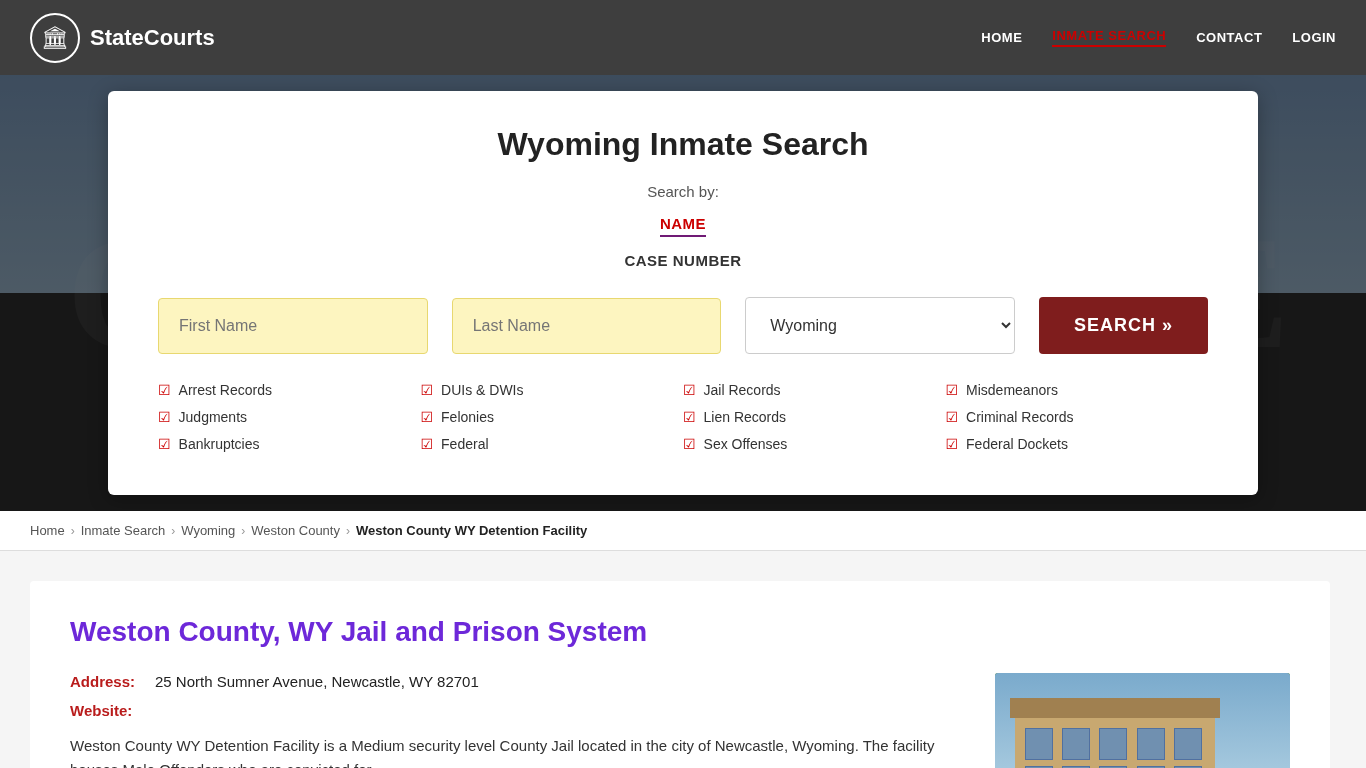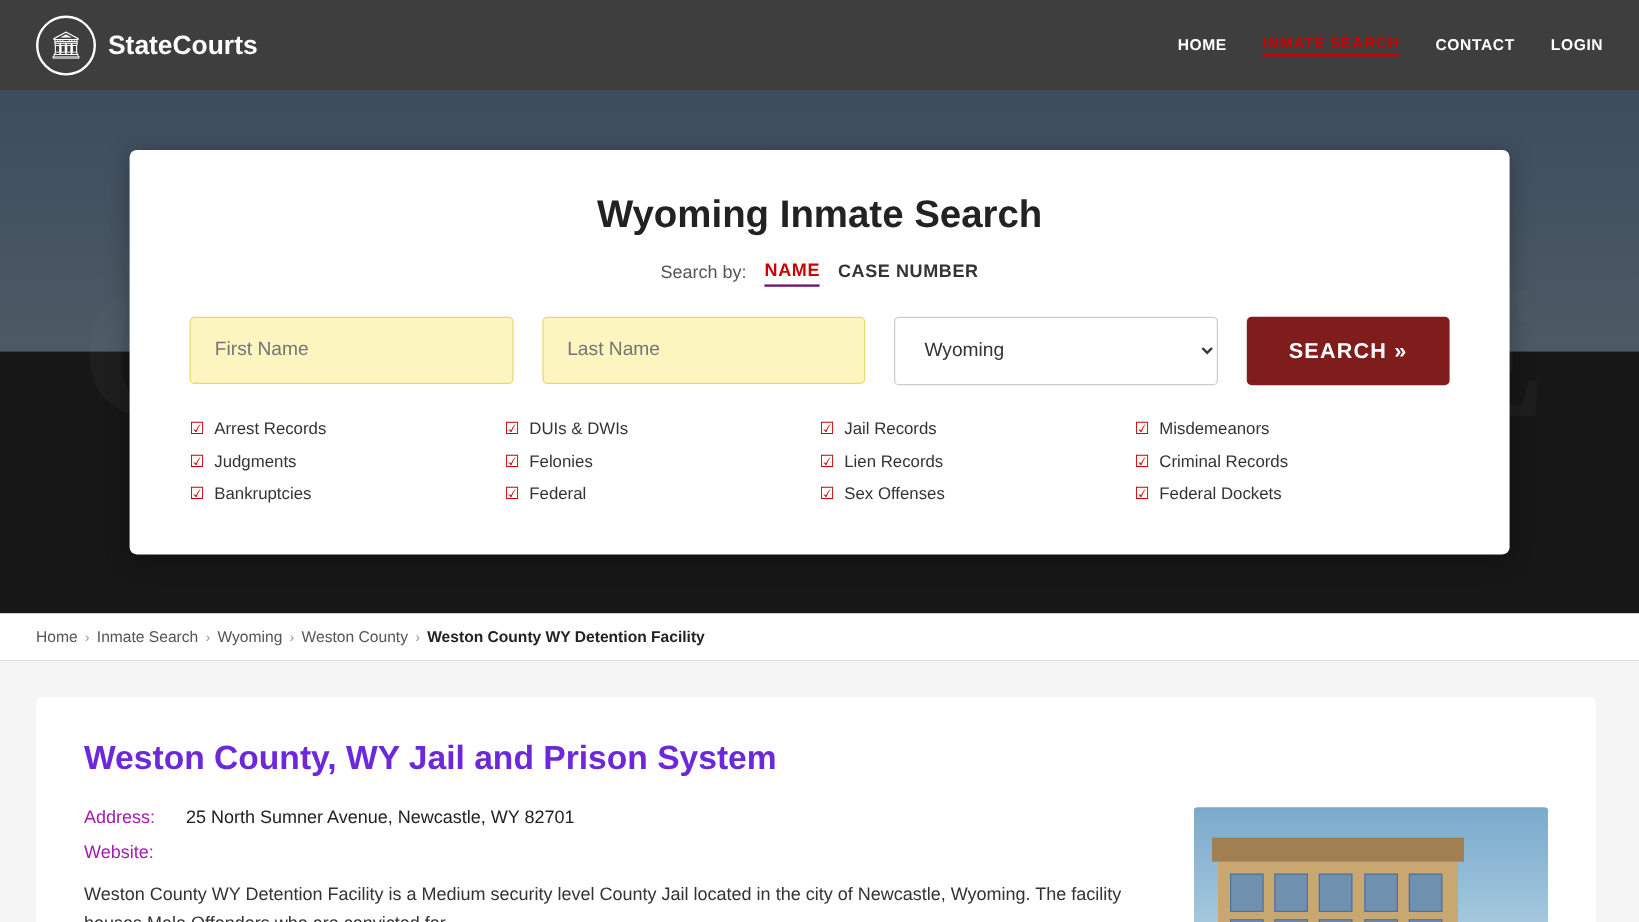--- a/index.html
+++ b/index.html
@@ -104,20 +104,21 @@
       font-weight: bold;
       color: #222;
       margin-bottom: 20px;
     }
     .search-by-row {
       display: flex;
       align-items: center;
       justify-content: center;
       gap: 15px;
       margin-bottom: 25px;
+      flex-direction: column;
     }
     .search-by-label {
       font-size: 15px;
       color: #555;
     }
     .search-by-tab {
       font-size: 15px;
       font-weight: bold;
       cursor: pointer;
       padding-bottom: 3px;
@@ -238,23 +239,24 @@
       flex: 1;
     }
     .info-row {
       display: flex;
       gap: 10px;
       margin-bottom: 12px;
       align-items: flex-start;
       font-size: 15px;
     }
     .info-label {
-      color: #a21caf;
+      color: #b91c1c;
       min-width: 75px;
       flex-shrink: 0;
+      font-weight: bold;
     }
     .info-value {
       color: #222;
     }
     .info-link {
       color: #0066cc;
       text-decoration: underline;
     }
     .description-text {
       font-size: 15px;

